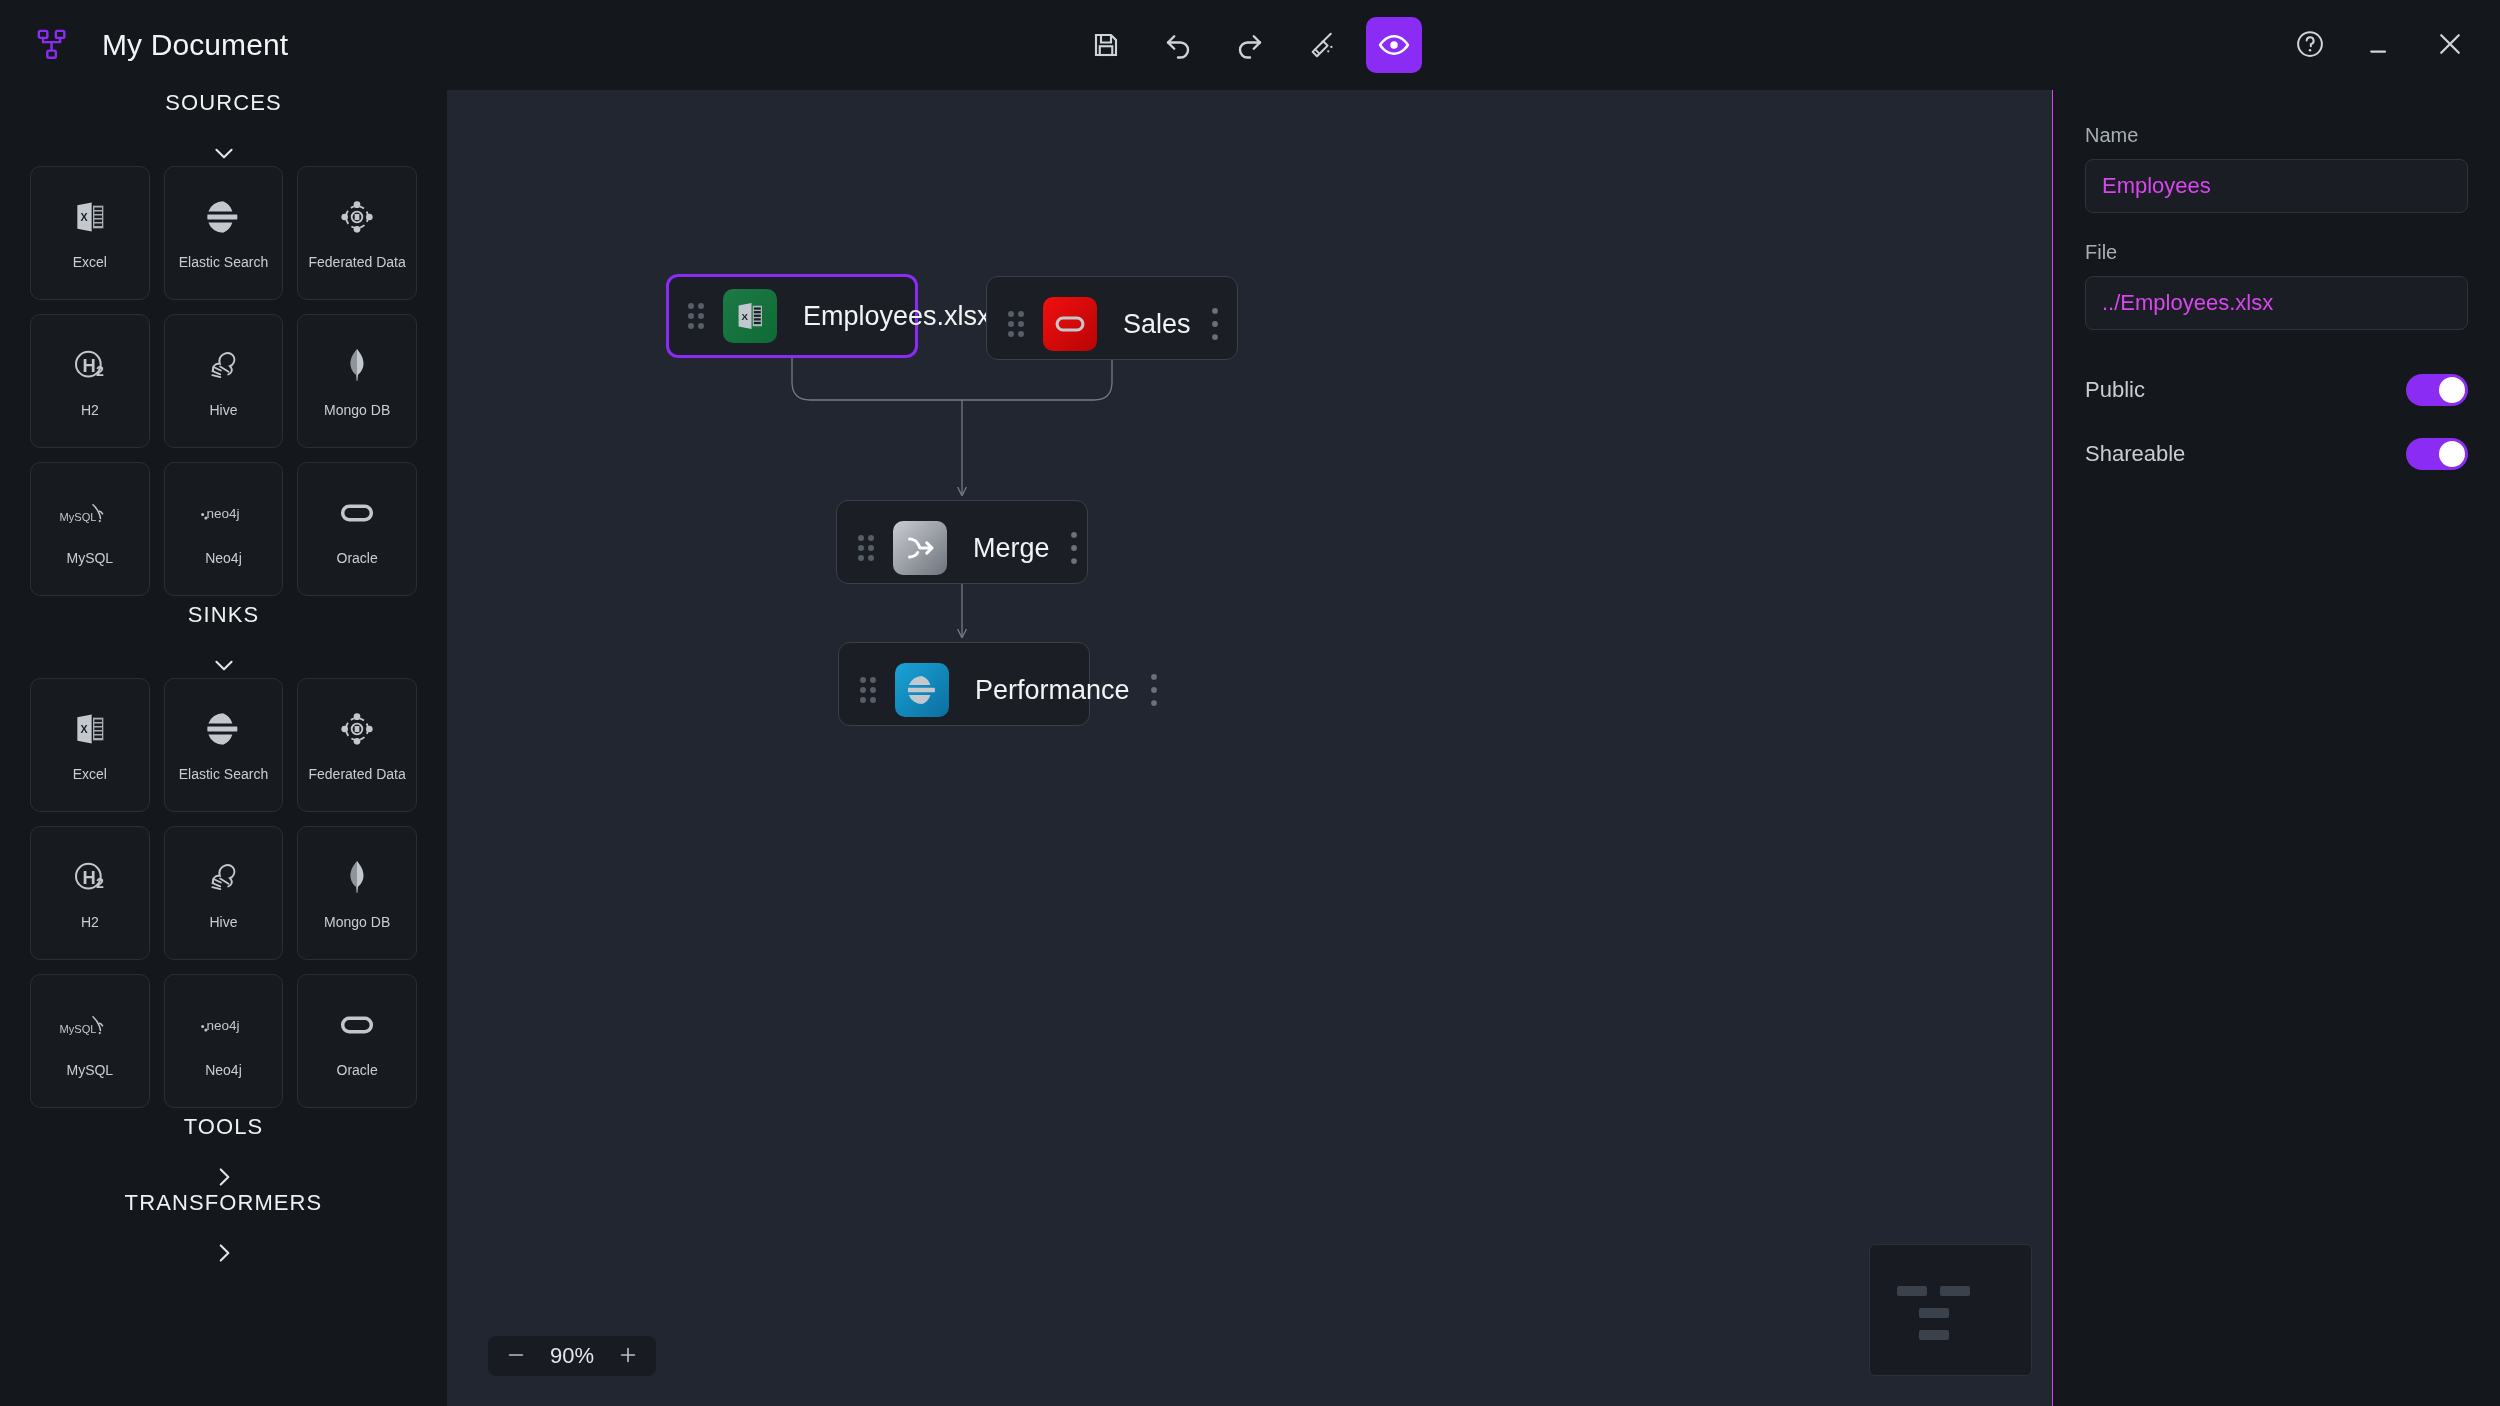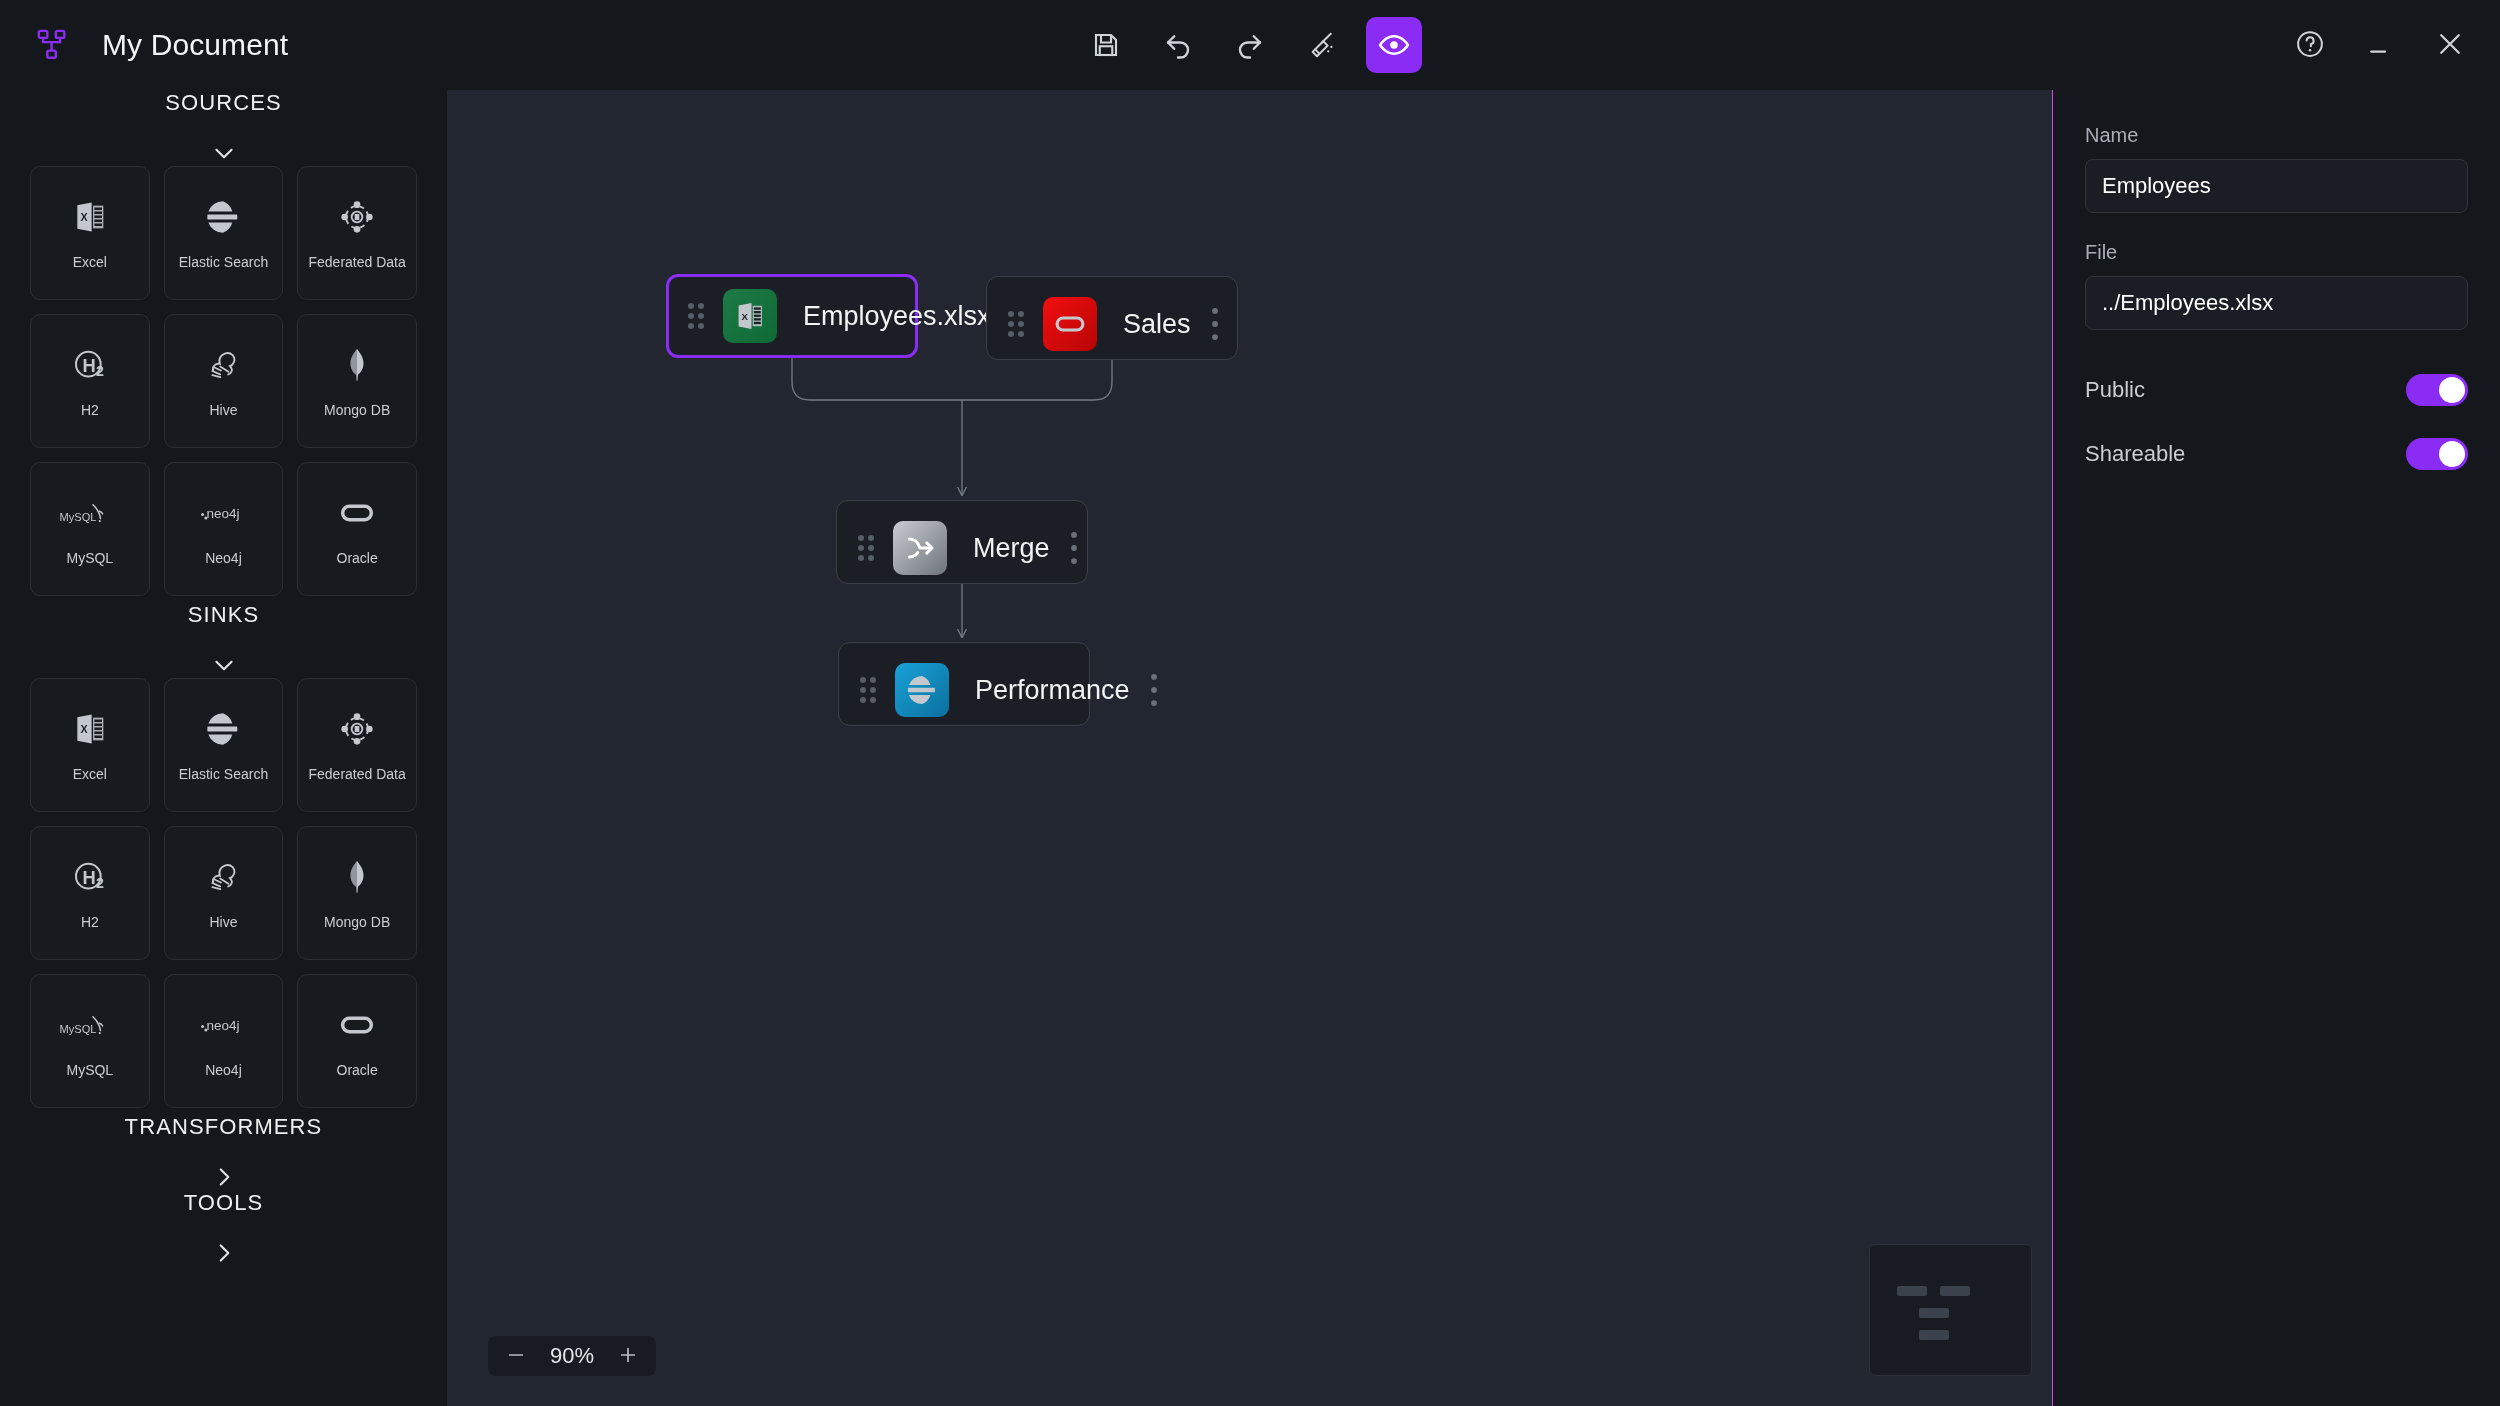--- a/index.html
+++ b/index.html
@@ -127,21 +127,21 @@
     width: 448px; flex: 0 0 448px;
     background: #14181c;
     border-left: 1px solid #d946ef;
     padding: 34px 32px;
     position: relative; z-index: 10;
   }
   .field-label { font-size: 20px; color: #a8aeb5; margin-bottom: 12px; }
   .field-input {
     width: 100%; height: 54px;
     background: #1a1e24; border: 1px solid #2f343b; border-radius: 8px;
-    color: #ffffff; font-size: 22px; padding: 0 16px;
+    color: #d946ef; font-size: 22px; padding: 0 16px;
     font-family: "Liberation Sans", sans-serif;
     outline: none; margin-bottom: 28px;
   }
   .toggle-row { display: flex; align-items: center; justify-content: space-between; height: 64px; }
   .toggle-label { font-size: 22px; color: #c9ced4; }
   .switch { width: 62px; height: 32px; border-radius: 16px; background: #8b2cf5; position: relative; cursor: pointer; flex: 0 0 auto; }
   .switch .knob { position: absolute; top: 3px; left: 33px; width: 26px; height: 26px; border-radius: 50%; background: #ffffff; }
 </style>
 </head>
 <body>
@@ -446,27 +446,27 @@
           <div class="pal-item">
             <span class="pal-icon">
               <svg viewBox="0 0 24 24" width="40" height="40">
                 <rect x="3.4" y="8" width="17.2" height="8" rx="4" fill="none" stroke="#c3c8ce" stroke-width="2.1"></rect>
               </svg>
             </span>
             <span class="pal-label">Oracle</span>
           </div>
         </div>
         <div class="section-head">
-          <span class="section-title">TRANSFORMERS</span>
+          <span class="section-title">TOOLS</span>
           <span class="chev"><svg viewBox="0 0 24 24" width="26" height="26" fill="none" stroke="#e2e6ea" stroke-width="1.9" stroke-linecap="round" stroke-linejoin="round">
               <path d="M9 5l7 7-7 7"></path>
             </svg></span>
         </div>
         <div class="section-head">
-          <span class="section-title">TOOLS</span>
+          <span class="section-title">TRANSFORMERS</span>
           <span class="chev"><svg viewBox="0 0 24 24" width="26" height="26" fill="none" stroke="#e2e6ea" stroke-width="1.9" stroke-linecap="round" stroke-linejoin="round">
               <path d="M9 5l7 7-7 7"></path>
             </svg></span>
         </div>
       </div>
 
     <div class="canvas">
       <svg class="edges" id="edge-layer" viewBox="0 0 1604 1316" preserveAspectRatio="none">
           <defs>
             <marker id="ar" viewBox="0 0 10 10" refX="8" refY="5" markerWidth="7" markerHeight="7" orient="auto-start-reverse">

